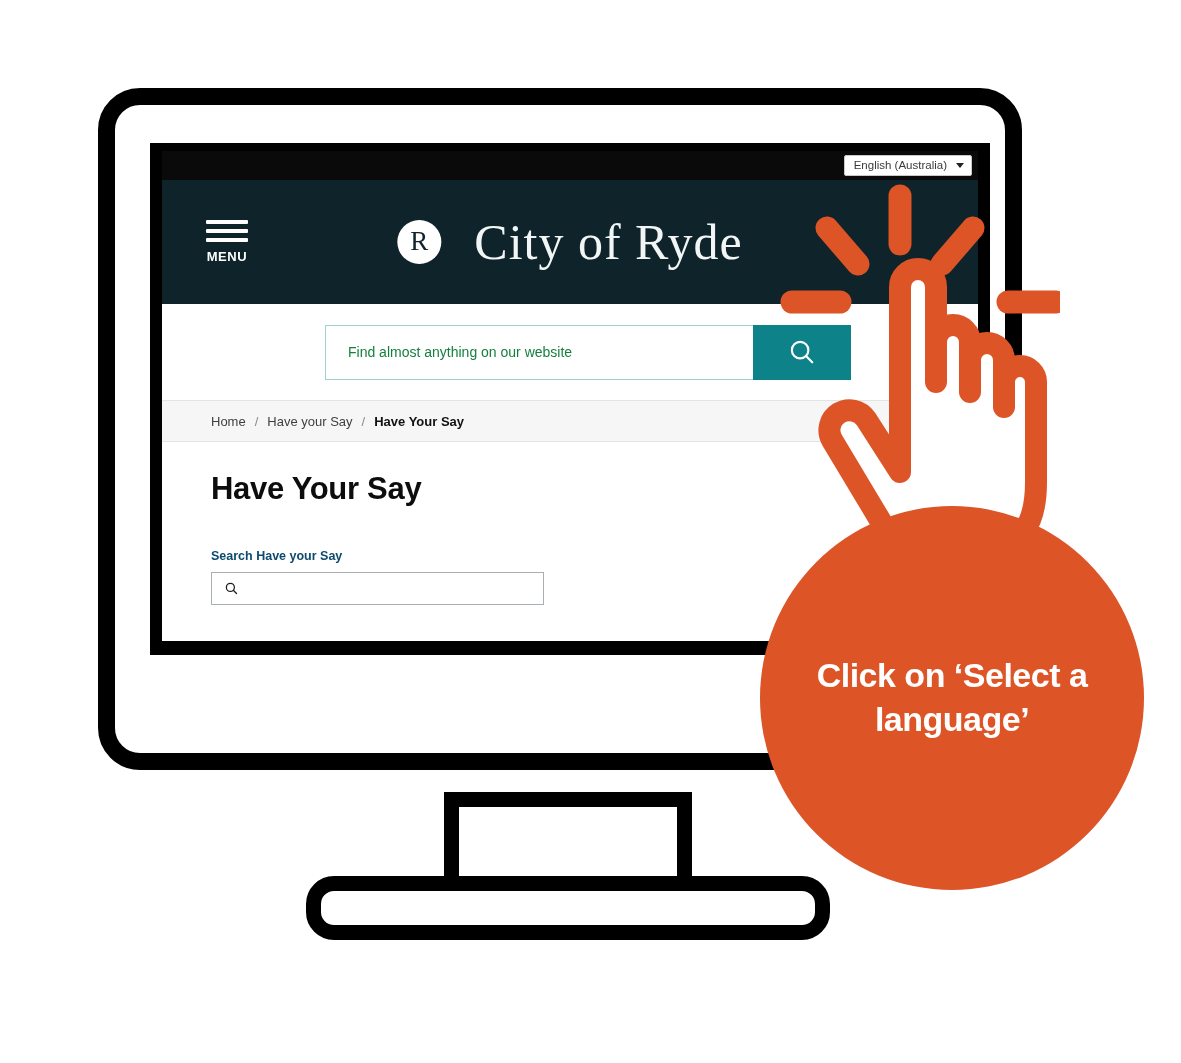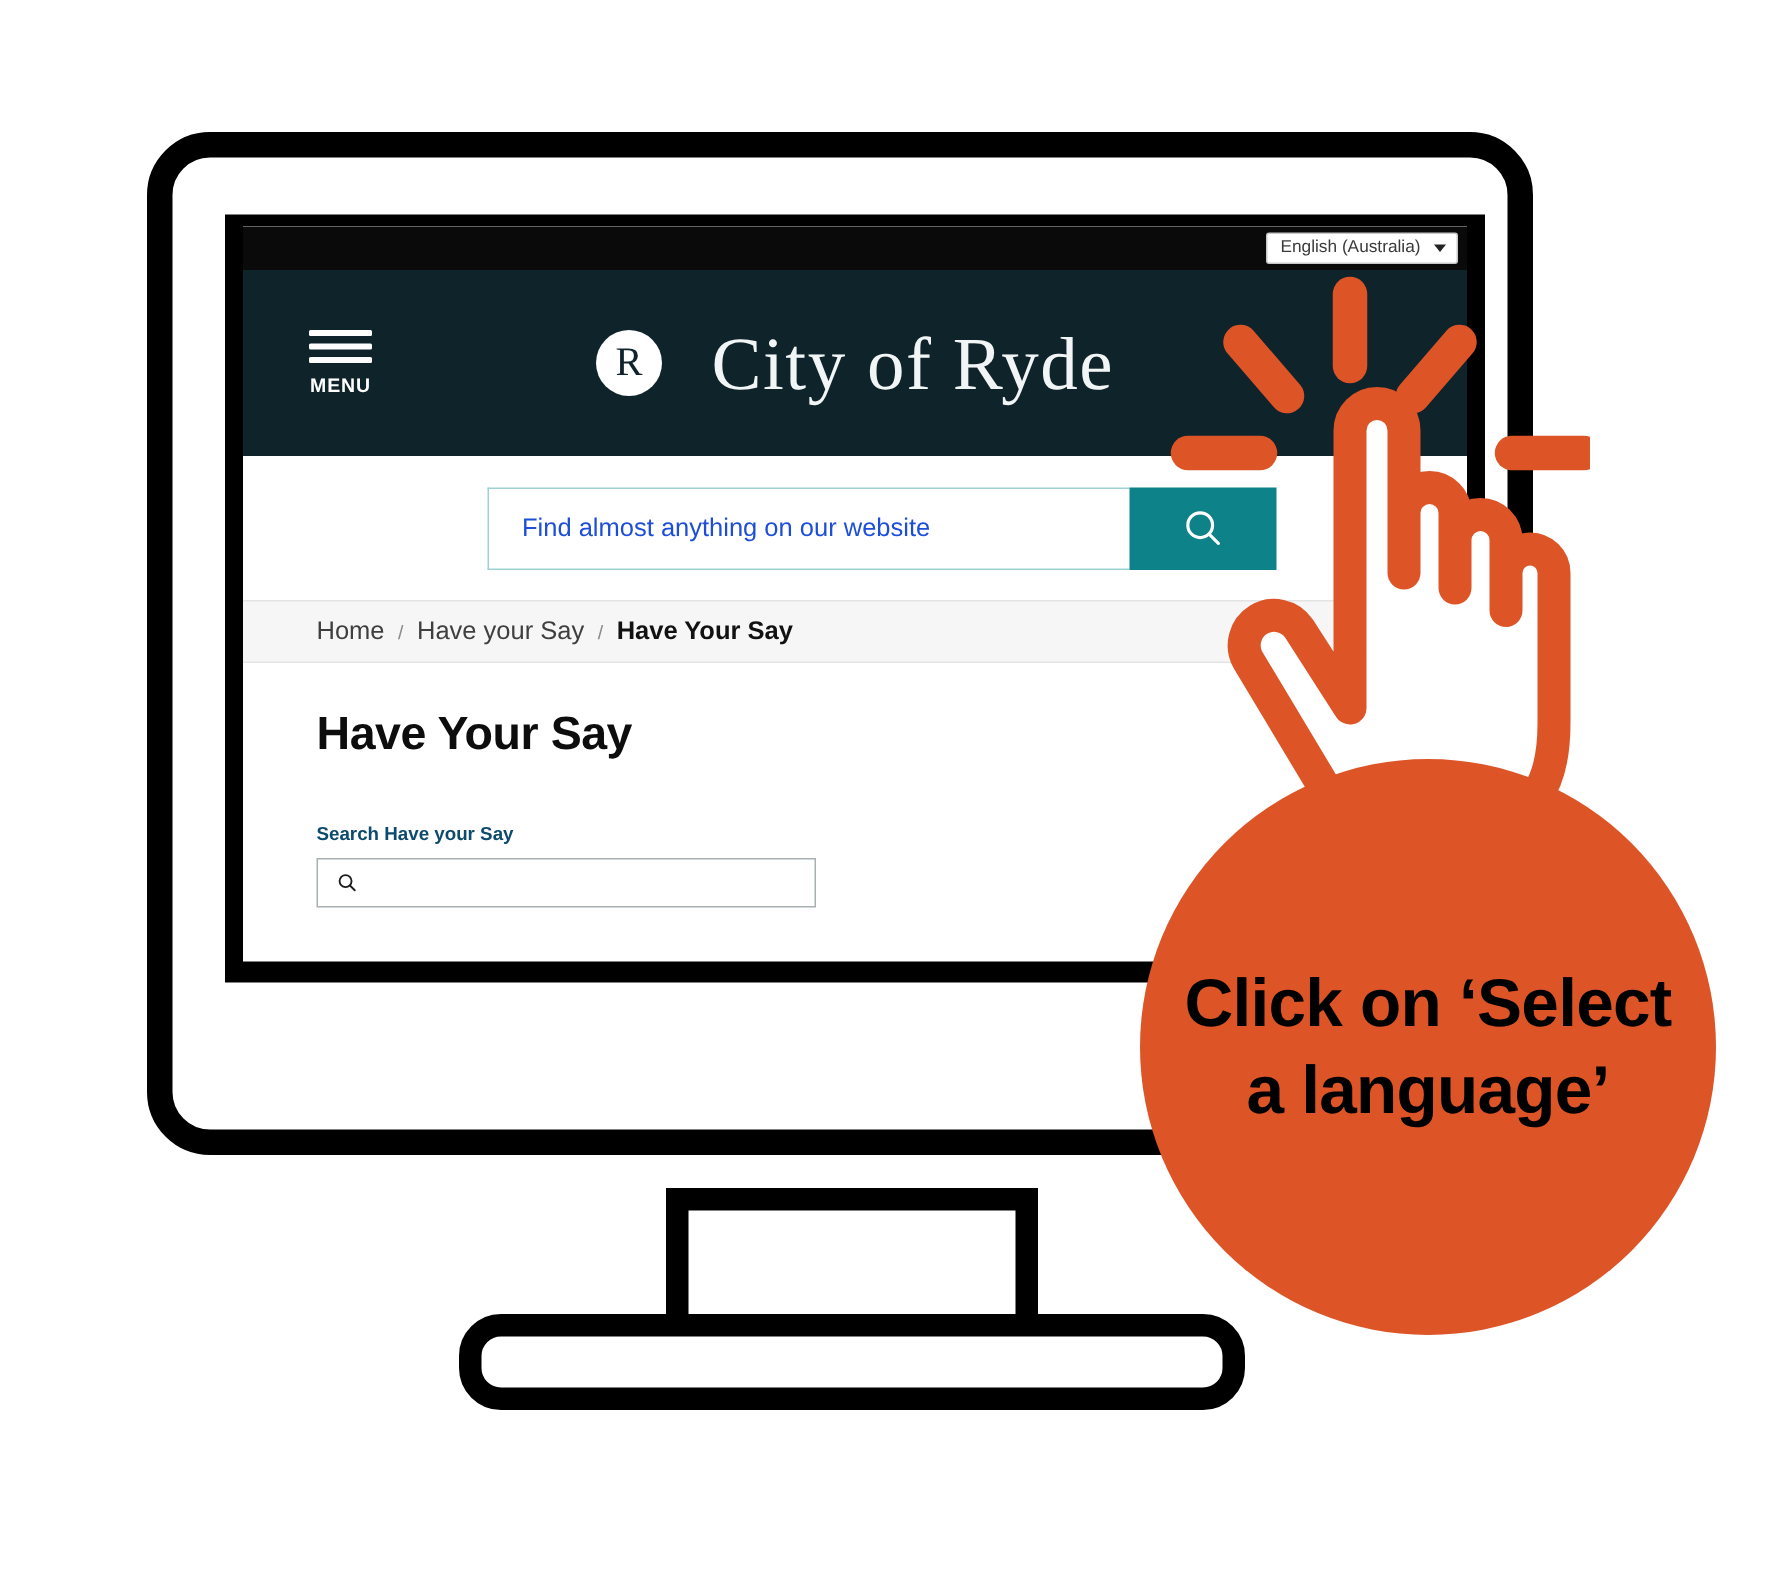--- a/index.html
+++ b/index.html
@@ -184,22 +184,22 @@
     border: 1px solid #9fd1d3;
     border-right: none;
     background: #ffffff;
     display: flex;
     align-items: center;
     padding-left: 22px;
     box-sizing: border-box;
     cursor: text;
   }
   .search-input-box .ph {
-    font-size: 17px;
-    color: #1d4ed8;
+    font-size: 14px;
+    color: #15803d;
     font-family: "Liberation Sans", sans-serif;
   }
   .search-submit {
     width: 98px;
     background: #0e8289;
     display: flex;
     align-items: center;
     justify-content: center;
     cursor: pointer;
     flex: none;
@@ -210,21 +210,21 @@
     height: 42px;
     background: #f6f6f6;
     border-top: 1px solid #e4e4e4;
     border-bottom: 1px solid #e4e4e4;
     display: flex;
     align-items: center;
     padding-left: 49px;
     box-sizing: border-box;
   }
   .crumb {
-    font-size: 17px;
+    font-size: 13px;
     color: #3f3f3f;
     font-family: "Liberation Sans", sans-serif;
     cursor: pointer;
   }
   .crumb.current {
     font-weight: bold;
     color: #111111;
     cursor: default;
   }
   .crumb-sep {
@@ -311,22 +311,22 @@
     border-radius: 50%;
     background: #dd5427;
     display: flex;
     flex-direction: column;
     align-items: center;
     justify-content: center;
     text-align: center;
     cursor: pointer;
   }
   .callout-text {
-    color: #000000;
-    font-size: 45px;
+    color: #ffffff;
+    font-size: 34px;
     font-weight: bold;
     line-height: 1.28;
     letter-spacing: -0.5px;
     padding: 0 26px;
     font-family: "Liberation Sans", sans-serif;
   }
 </style>
 </head>
 <body>
 

